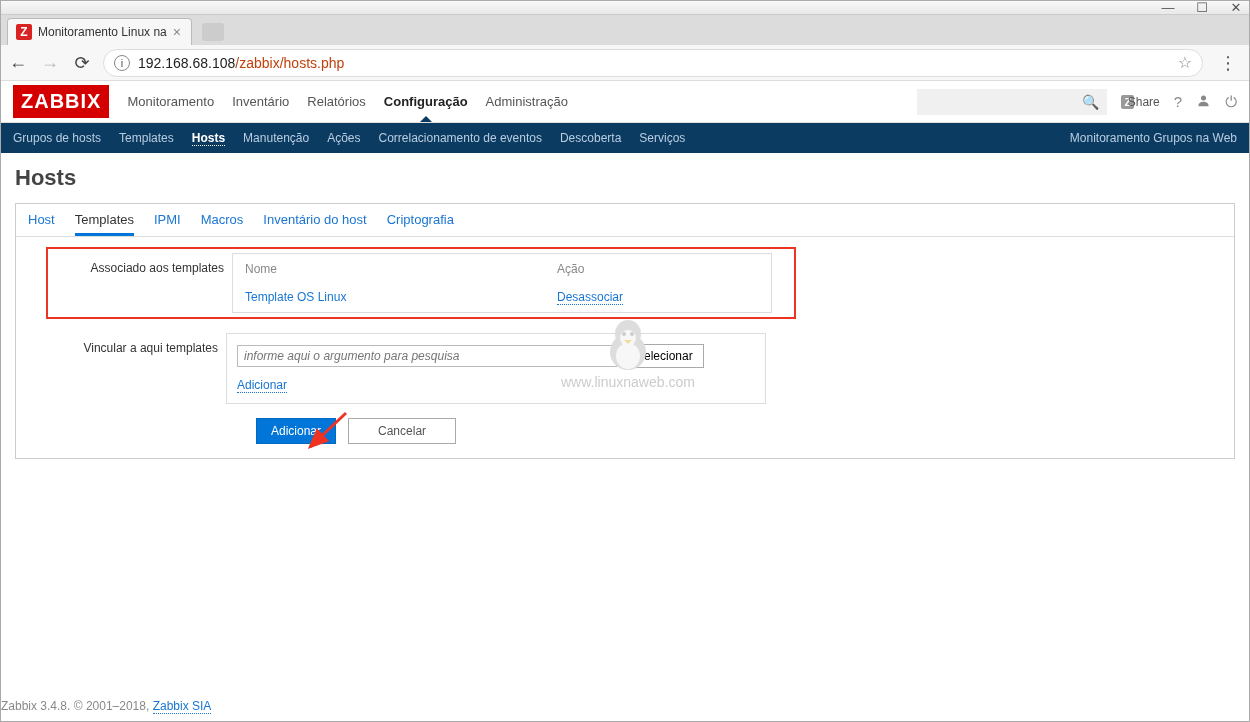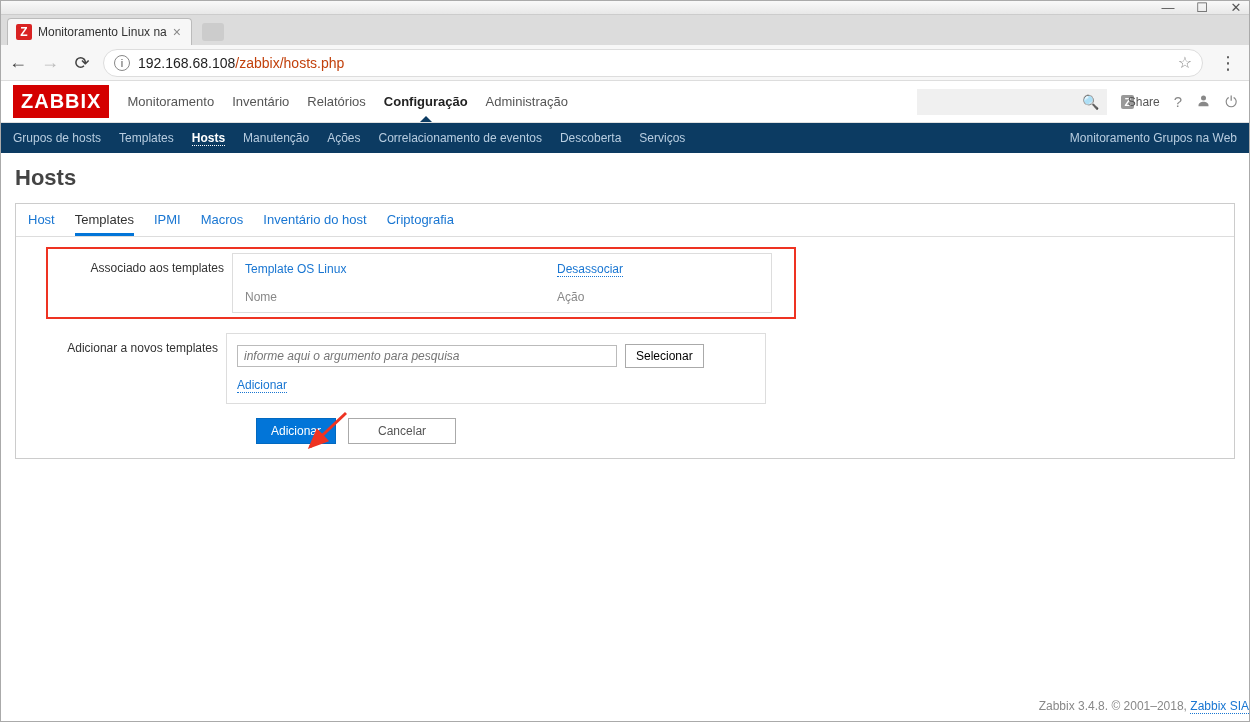--- a/index.html
+++ b/index.html
@@ -76,21 +76,21 @@
 .linkbox .addlink { color: #1976d2; text-decoration: none; font-size: 12px; border-bottom: 1px dotted #1976d2; display: inline-block; margin-top: 10px; }
 
 .btnrow { margin-left: 210px; margin-top: 6px; display: flex; gap: 12px; }
 .btn-primary { background: #0275d8; color: #fff; border: 1px solid #0269c0; padding: 5px 14px; font-size: 12px; cursor: pointer; }
 .btn-cancel { background: #fff; color: #555; border: 1px solid #aaa; padding: 5px 29px; font-size: 12px; cursor: pointer; }
 
 .arrow { position: absolute; left: 286px; top: 172px; pointer-events: none; }
 .watermark { position: absolute; left: 545px; top: 75px; text-align: center; color: #ccc; font-size: 14px; pointer-events: none; }
 .watermark svg { display: block; margin: 0 auto 2px; }
 
-.footer { position: absolute; bottom: 8px; left: 0; right: 0; text-align: right; font-size: 12px; color: #888; }
+.footer { position: absolute; bottom: 8px; left: 0; right: 0; text-align: left; font-size: 12px; color: #888; }
 .footer a { color: #1976d2; text-decoration: none; border-bottom: 1px dotted #1976d2; }
 </style>
 </head>
 <body>
 
 <div class="window">
   <div class="titlebar">
     <span class="winbtn">—</span>
     <span class="winbtn">☐</span>
     <span class="winbtn">✕</span>
@@ -172,51 +172,63 @@
 
       <div class="form-area">
 
         <div class="redbox" style="width: 750px;">
           <div class="row" style="margin-bottom:0;">
             <div class="lbl">Associado aos templates</div>
             <div class="ctrl">
               <table class="assoc-table">
                 <tbody>
                     <tr>
+                  <th style="width:310px;">Nome</th>
+                  <th>Ação</th>
+                </tr>
+                <tr>
                   <td><a>Template OS Linux</a></td>
                   <td><a class="dotted">Desassociar</a></td>
-                </tr>
-                <tr>
-                  <th style="width:310px;">Nome</th>
-                  <th>Ação</th>
                 </tr>
               </tbody>
                 </table>
             </div>
           </div>
         </div>
 
         <div class="row" style="margin-top:14px;">
-          <div class="lbl">Adicionar a novos templates</div>
+          <div class="lbl">Vincular a aqui templates</div>
           <div class="ctrl">
             <div class="linkbox">
               <div class="inline">
                 <input type="text" placeholder="informe aqui o argumento para pesquisa" style="">
                 <button class="btn-light">Selecionar</button>
               </div>
               <a href="#" class="addlink">Adicionar</a>
             </div>
           </div>
         </div>
 
         <div class="btnrow">
           <button class="btn-primary">Adicionar</button>
           <button class="btn-cancel">Cancelar</button>
         </div>
 
+        <div class="watermark">
+          <svg width="60" height="60" viewBox="0 0 60 60">
+            <ellipse cx="30" cy="40" rx="18" ry="18" fill="#ddd"></ellipse>
+            <ellipse cx="30" cy="22" rx="13" ry="14" fill="#ddd"></ellipse>
+            <ellipse cx="30" cy="44" rx="12" ry="13" fill="#f7f7f7"></ellipse>
+            <ellipse cx="30" cy="26" rx="8" ry="8" fill="#f7f7f7"></ellipse>
+            <circle cx="26" cy="22" r="2" fill="#ccc"></circle>
+              <circle cx="34" cy="22" r="2" fill="#ccc"></circle>
+            <path d="M26 28 L34 28 L30 32 Z" fill="#eedd99"></path>
+          </svg>
+          <div>www.linuxnaweb.com</div>
+        </div>
 
         <svg class="arrow" width="50" height="46">
           <defs>
               <marker id="ah" markerWidth="8" markerHeight="8" refX="6" refY="3" orient="auto">
                 <path d="M0,0 L7,3 L0,6 Z" fill="#e32"></path>
               </marker>
             </defs>
           <line x1="44" y1="4" x2="8" y2="38" stroke="#e32" stroke-width="3" marker-end="url(#ah)"></line>
         </svg>
 

